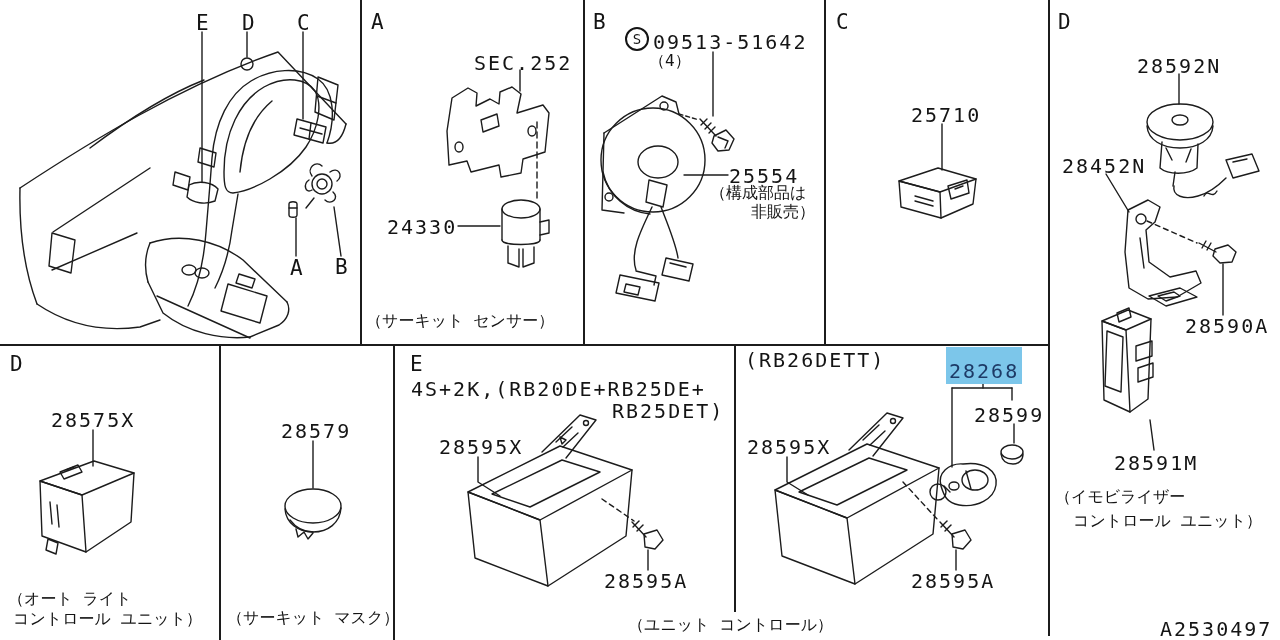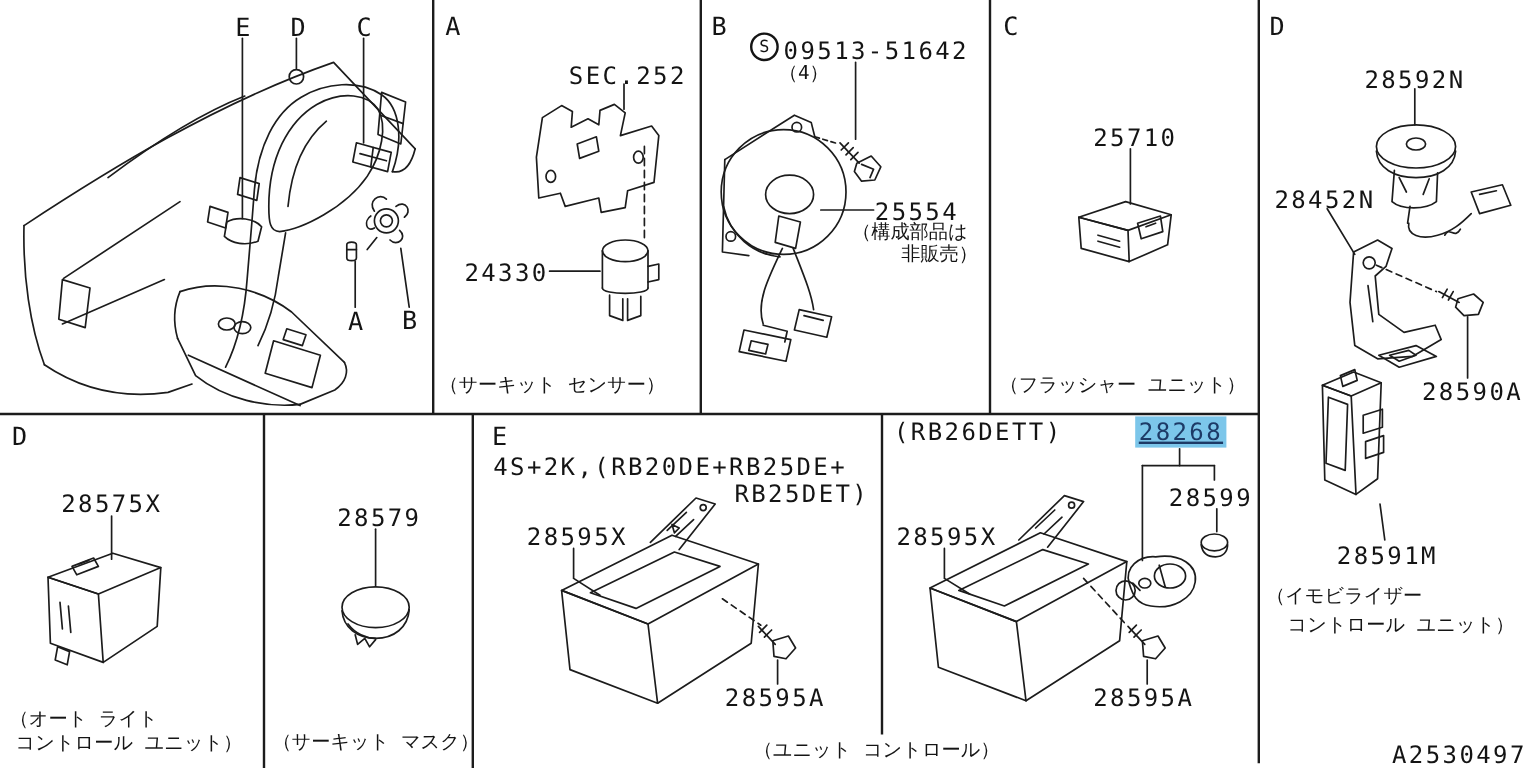--- a/index.html
+++ b/index.html
@@ -9,21 +9,21 @@
   #art path,#art circle,#art ellipse,#art line{fill:none;stroke:#1c1c1c;stroke-width:1.4;
         stroke-linecap:round;stroke-linejoin:round;}
   #art .b{stroke-width:2;stroke-linecap:butt;}
   .pn{position:absolute;z-index:2;font-size:20px;letter-spacing:2px;color:#141414;
       white-space:nowrap;line-height:1;}
   .lt{position:absolute;z-index:2;font-size:21px;letter-spacing:0;color:#141414;
       white-space:nowrap;line-height:1;}
   .jp{position:absolute;z-index:2;font-size:16px;letter-spacing:0;color:#141414;
       white-space:nowrap;line-height:1;font-family:"DejaVu Sans Mono","Liberation Mono",monospace;}
   .sm{position:absolute;z-index:2;font-size:16px;color:#141414;white-space:nowrap;line-height:1;}
-  .hl{background:var(--hl-bg,#7cc6ea);color:var(--hl-fg,#1d3a66);padding:3px 3px 3px 3px;text-decoration:underline;}
+  .hl{background:var(--hl-bg,#7cc6ea);color:var(--hl-fg,#1d3a66);padding:14px 3px 3px 3px;}
   .circ{position:absolute;z-index:2;width:20px;height:20px;border:2px solid #141414;
         border-radius:50%;font-size:14px;line-height:20px;text-align:center;color:#141414;}
 </style>
 </head>
 <body>
 
 <div id="page" style="background: rgb(255, 255, 255);">
 
 <svg id="art" width="1280" height="640" viewBox="0 0 1280 640">
 
@@ -261,21 +261,20 @@
   <div class="lt" style="left:593px;top:12px">B</div>
   <div class="circ" style="left:625px;top:27px">S</div>
   <div class="pn" style="left:653px;top:32px">09513-51642</div>
   <div class="sm" style="left:649px;top:53px">（4）</div>
   <div class="pn" style="left:729px;top:166px">25554</div>
   <div class="jp" style="left:710px;top:185px">（構成部品は</div>
   <div class="jp" style="left:751px;top:204px">非販売）</div>
 
   <div class="lt" style="left:836px;top:12px">C</div>
   <div class="pn" style="left:911px;top:105px">25710</div>
-  <div class="jp" style="left:833px;top:313px">（フラッシャー ユニット）</div>
 
   <div class="lt" style="left:1058px;top:12px">D</div>
   <div class="pn" style="left:1137px;top:56px">28592N</div>
   <div class="pn" style="left:1062px;top:156px">28452N</div>
   <div class="pn" style="left:1185px;top:316px">28590A</div>
   <div class="pn" style="left:1114px;top:453px">28591M</div>
   <div class="jp" style="left:1055px;top:489px">（イモビライザー</div>
   <div class="jp" style="left:1073px;top:513px">コントロール ユニット）</div>
 
   <div class="lt" style="left:10px;top:354px">D</div>

